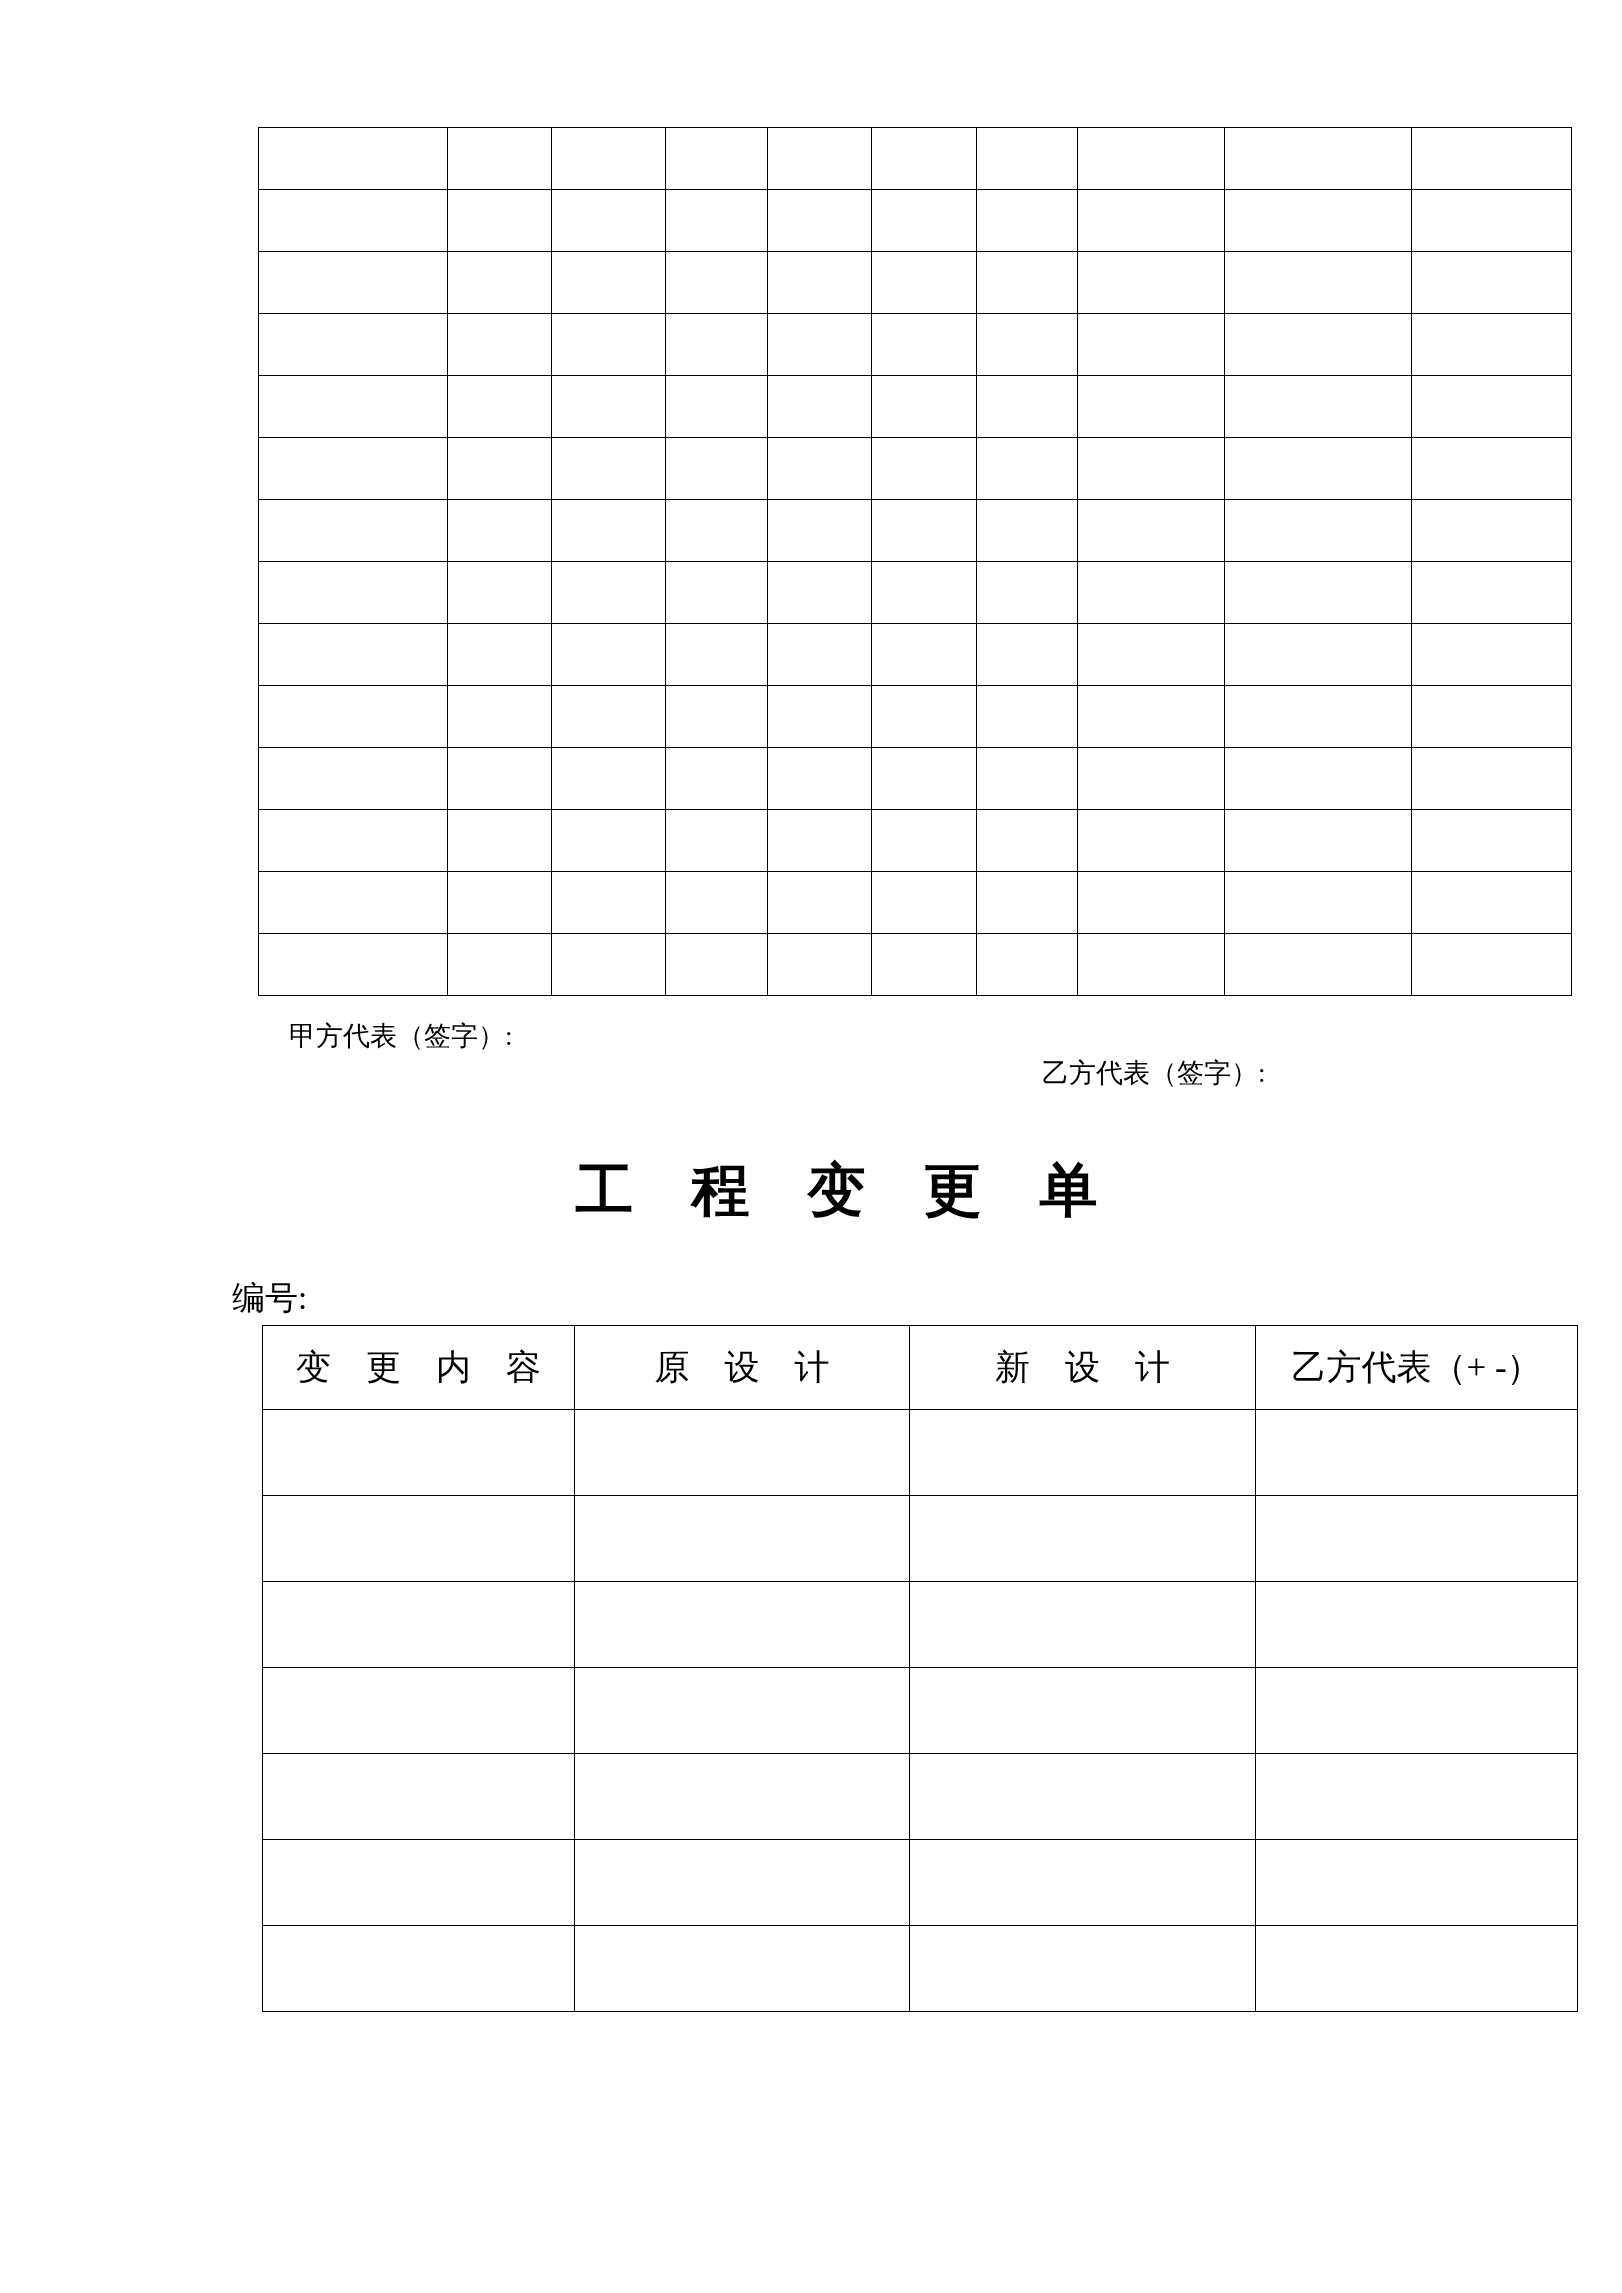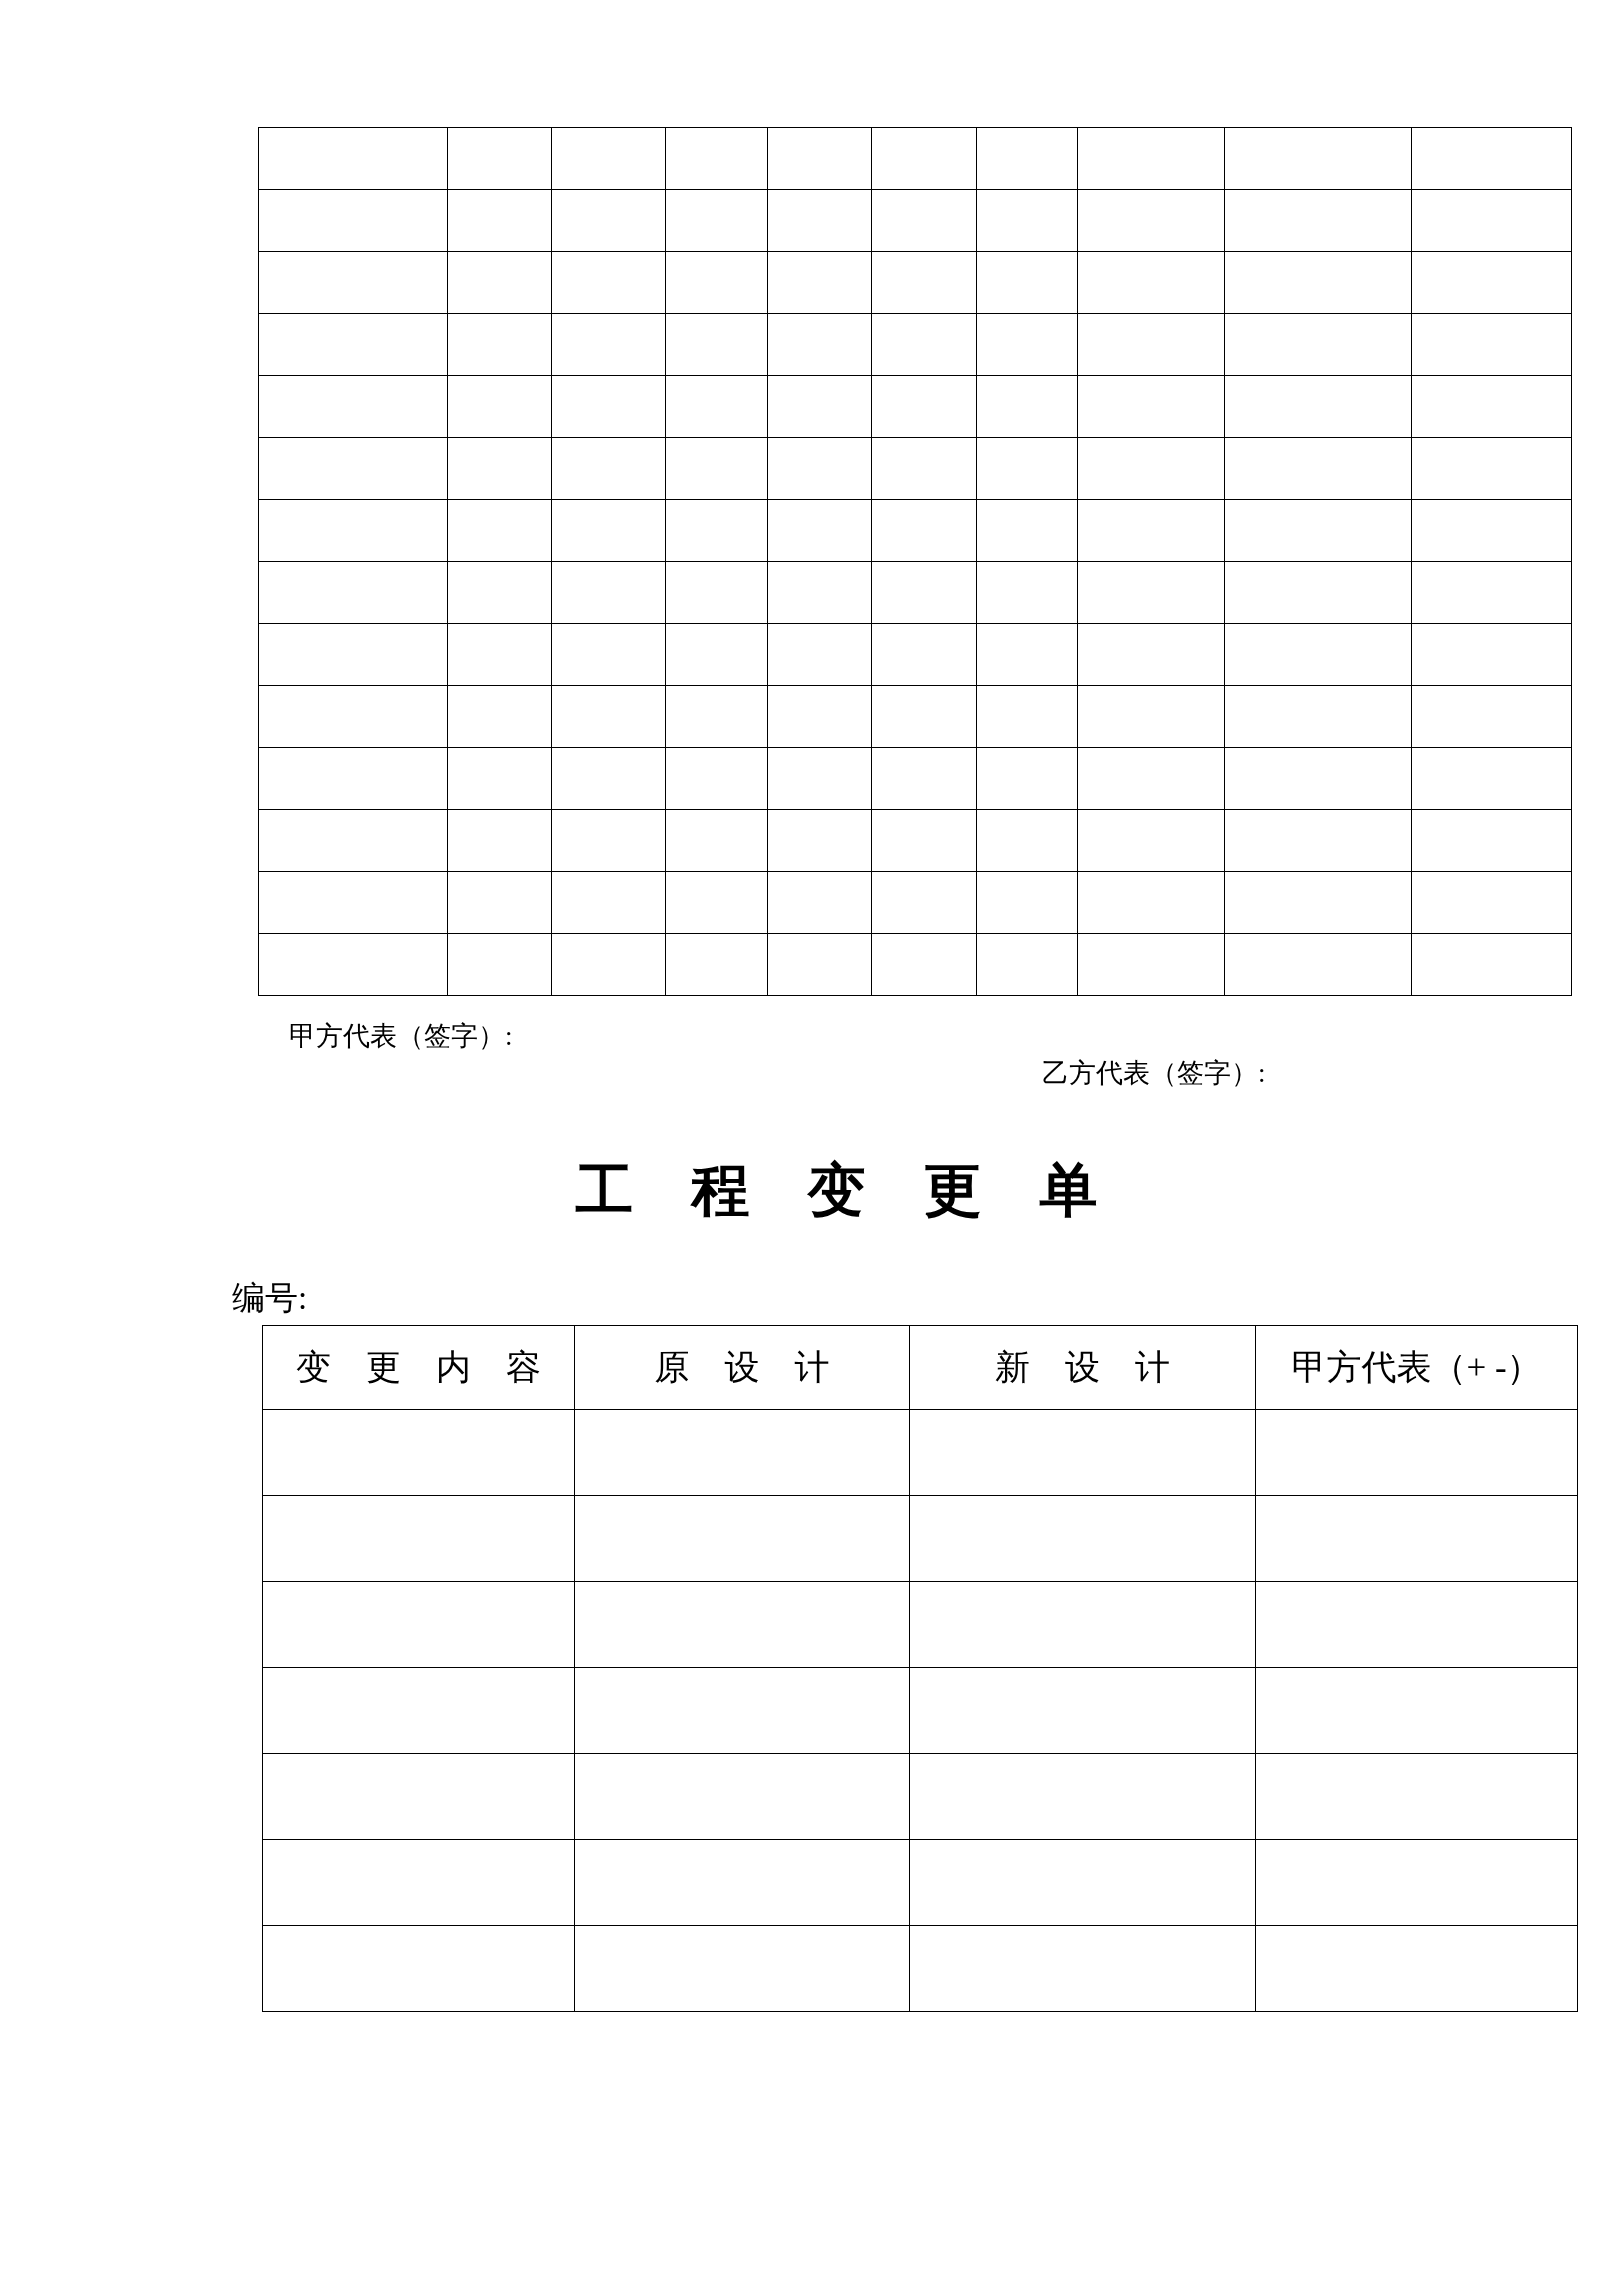--- a/index.html
+++ b/index.html
@@ -272,21 +272,21 @@
         <col style="width: 312px;">
         <col style="width: 335px;">
         <col style="width: 346px;">
         <col style="width: 322px;">
       </colgroup>
     <thead>
       <tr>
           <th>变　更　内　容</th>
           <th>原　设　计</th>
           <th>新　设　计</th>
-          <th>甲方代表（+ -）</th>
+          <th>乙方代表（+ -）</th>
         </tr>
     </thead>
     <tbody>
         <tr>
           <td></td>
           <td></td>
           <td></td>
           <td></td>
         </tr>
         <tr>

